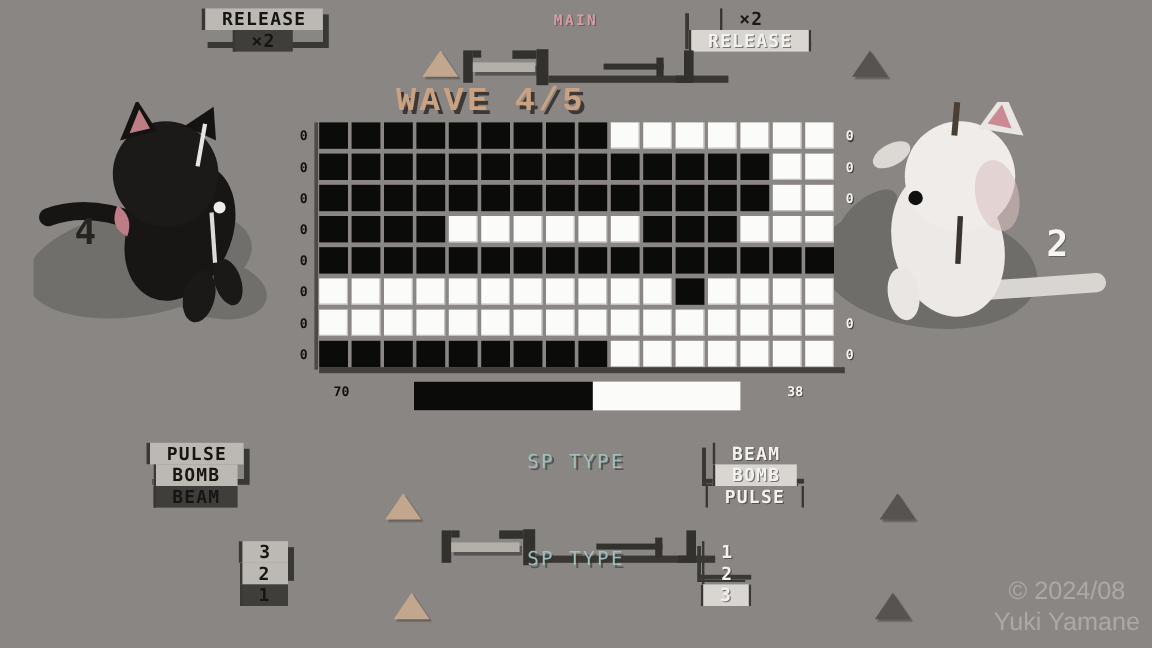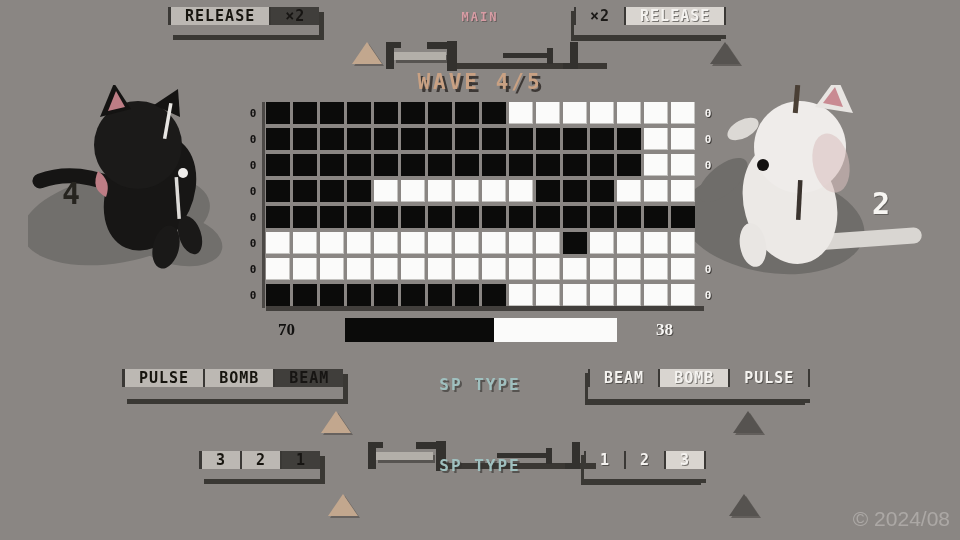--- a/index.html
+++ b/index.html
@@ -1,21 +1,21 @@
 <!DOCTYPE html>
 <html><head>
 <meta charset="utf-8">
 <style>
   html,body{margin:0;padding:0;background:#666;}
   #stage{position:relative;width:960px;height:540px;overflow:hidden;
          background:#8a8683;font-family:"DejaVu Sans Mono",monospace;}
   .abs{position:absolute;}
 
   
-  .btn-group{display:flex;align-items:flex-start;height:28px;}
+  .btn-group{display:flex;align-items:center;height:28px;flex-direction:column;}
   .btn{display:flex;align-items:center;justify-content:center;
        font-weight:bold;font-size:15px;letter-spacing:1px;cursor:pointer;
        font-family:"DejaVu Sans Mono",monospace;}
   .bg-left{box-shadow:5px 5px 0 0 #3a3834;}
   .bg-left .btn{background:#bcb8b3;color:#17150f;border-left:2px solid #3a3835;}
   .bg-left .btn:first-child{border-left:3px solid #3a3835;}
   .bg-left .btn.selected{background:#403e3b;color:#171513;}
   .bg-right{border-bottom:4px solid #3a3834;box-shadow:-4px 3px 0 -1px #3a3834;}
   .bg-right .btn{background:transparent;color:#f4f2ef;border-left:2px solid #3a3835;
                  text-shadow:1px 1px 0 rgba(40,38,35,.55);}
@@ -53,25 +53,25 @@
   .cell.w{background:#fbfbfa;box-shadow:inset -1px -1px 0 rgba(160,158,154,.6);}
   .rowlab{font-size:11px;font-weight:bold;}
   .rowlab.left{color:#131211;}
   .rowlab.right{color:#f6f4f2;text-shadow:1px 1px 0 rgba(40,38,35,.8);}
   #board-edge{width:3px;background:#4c4946;}
   #board-shadow{background:rgba(47,45,42,.8);}
 
   
   #main-label{font-size:12px;font-weight:bold;letter-spacing:2px;color:#d79ca4;
               text-shadow:1px 1px 0 rgba(70,55,58,.5);text-align:center;}
-  #wave-title{font-size:21px;font-weight:bold;letter-spacing:3px;color:#c9a183;
-              text-shadow:3px 3px 0 rgba(52,48,44,.9);text-align:center;}
-  .section-label{font-size:16px;font-weight:bold;letter-spacing:2px;color:#9fc0bf;
+  #wave-title{font-size:28px;font-weight:bold;letter-spacing:3px;color:#c9a183;
+              text-shadow:3px 3px 0 rgba(52,48,44,.9);text-align:left;font-family:Liberation Mono, monospace;}
+  .section-label{font-size:16px;font-weight:normal;letter-spacing:2px;color:#9fc0bf;
                  text-shadow:2px 2px 0 rgba(52,50,47,.6);text-align:center;}
-  .score-num{font-size:17px;font-weight:bold;font-family:Liberation Serif, serif;}
+  .score-num{font-size:11px;font-weight:bold;}
   #score-left{color:#121110;}
   #score-right{color:#f7f5f3;text-shadow:1px 1px 0 rgba(40,38,35,.6);}
   #progress{background:#fbfbfa;height:24px;}
   #progress-fill{background:#0b0b0a;height:100%;}
   .counter{font-size:30px;font-weight:bold;}
   #counter-left{color:#26241f;}
   #counter-right{color:#f7f5f2;text-shadow:1px 1px 0 rgba(60,58,55,.5);}
   #credit{font-family:"Liberation Sans",sans-serif;font-size:21px;line-height:1.25;
           color:rgba(236,233,230,.35);text-align:center;}
 </style>
@@ -326,15 +326,16 @@
       <div class="btn" style="padding: 0px 14px;">2</div>
       <div class="btn selected" style="padding: 0px 14px;">3</div>
     </div>
 
   <div class="abs tri tri-lit" style="left:328px;top:494px;"></div>
 
   <div class="abs tri tri-dim" style="left:729px;top:494px;"></div>
 
   <div class="abs" id="credit" style="right:10px;bottom:8px;">
     <div>© 2024/08</div>
+    <div>Yuki Yamane</div>
   </div>
 
 </div>
 
 </body></html>

